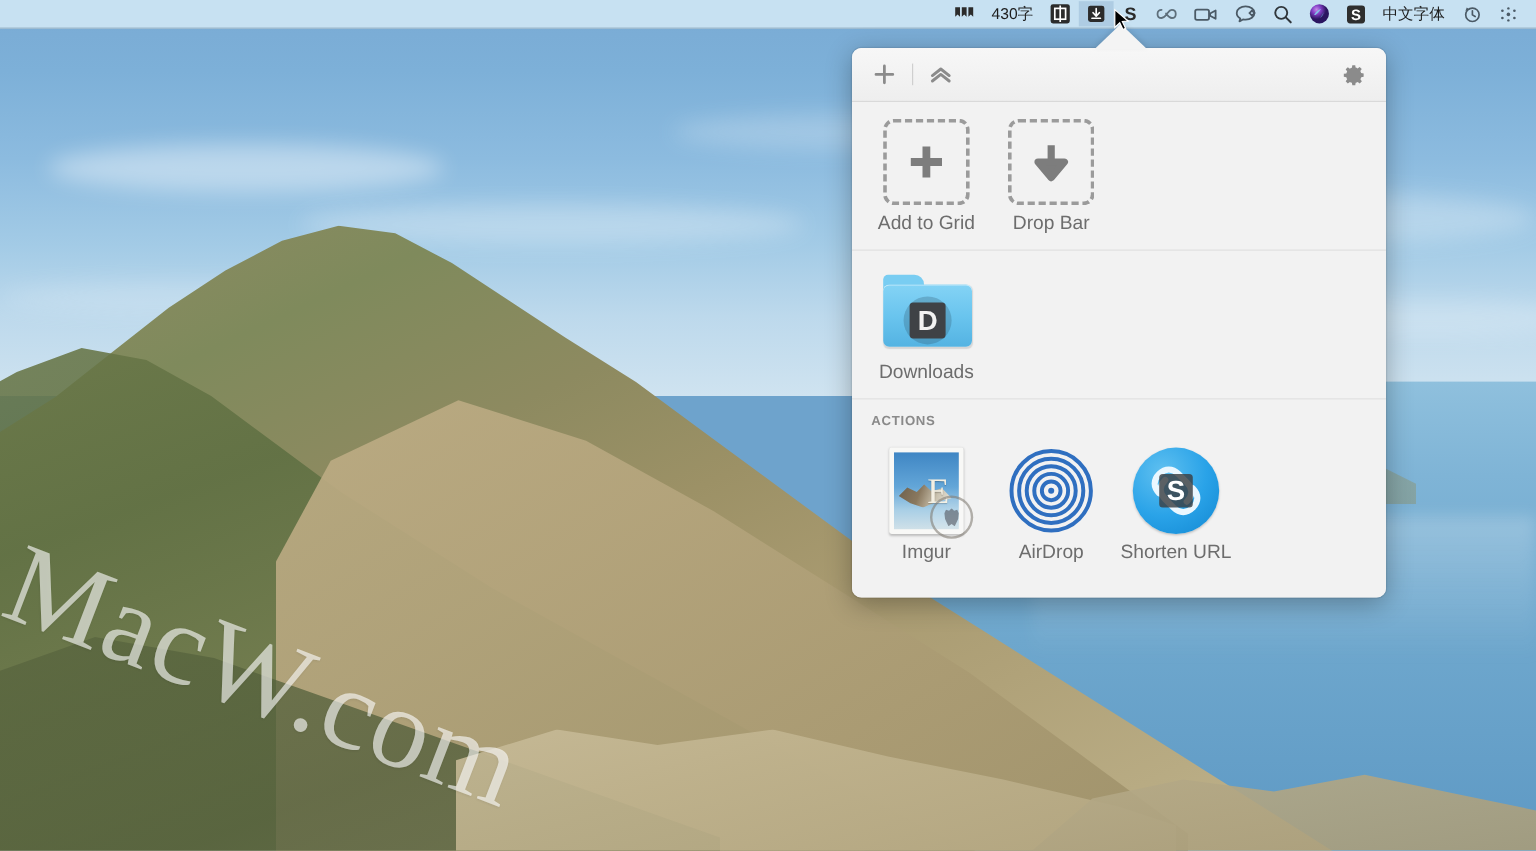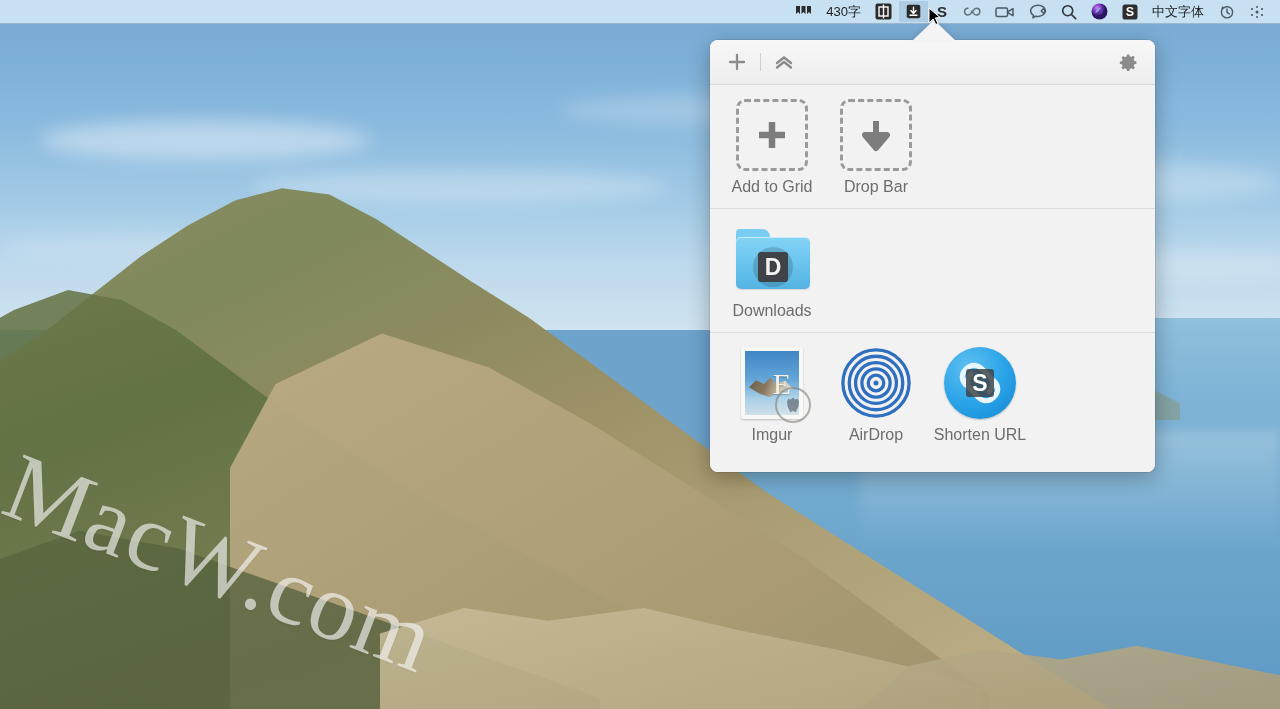--- a/index.html
+++ b/index.html
@@ -574,20 +574,21 @@
             </div>
           </div>
           <div class="cell-label">Downloads</div>
         </div>
       </div>
     </div>
 
     <div class="section-divider"></div>
 
     <div class="panel-section">
+      <div class="section-title">ACTIONS</div>
       <div class="grid-row">
 
         <div class="grid-cell">
           <div class="cell-icon">
             <div class="stamp">
               <div class="stamp-inner">
                 <div class="eagle"></div>
                 <div class="stamp-e">E</div>
               </div>
               <div class="postmark">

